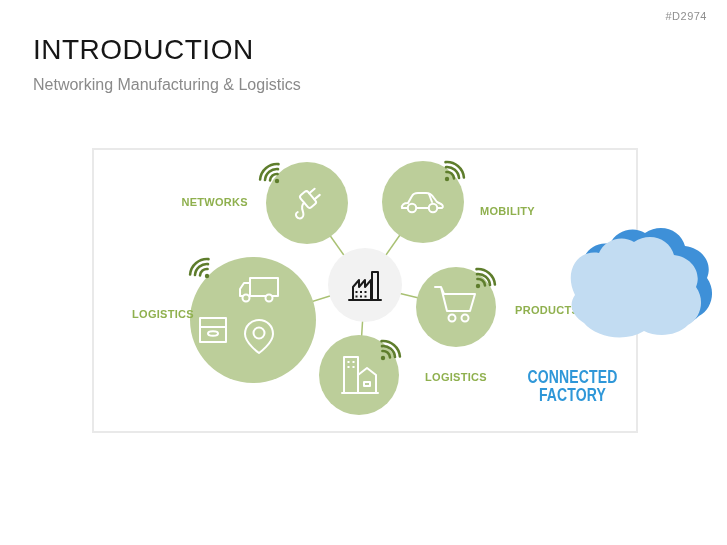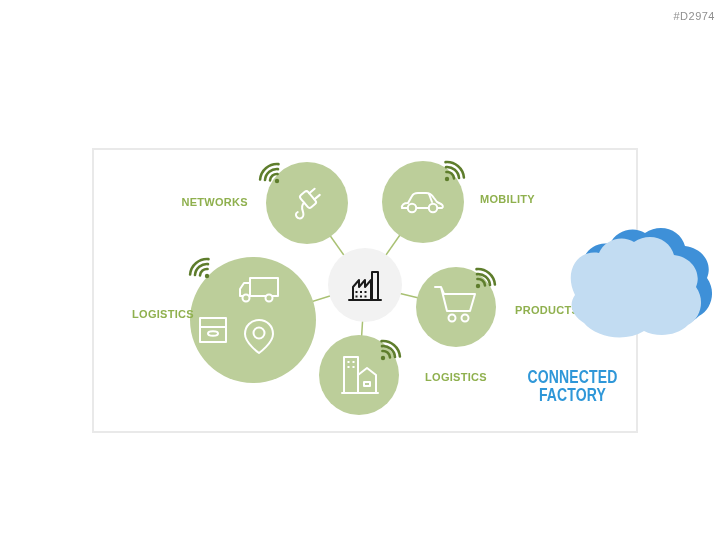--- a/index.html
+++ b/index.html
@@ -2,42 +2,42 @@
 <html><head>
 <meta charset="utf-8">
 <style>
   * { margin:0; padding:0; box-sizing:border-box; }
   html,body { background:#ffffff; }
   .page {
     position:relative; width:727px; height:545px; background:#ffffff;
     font-family:"Liberation Sans", sans-serif; overflow:hidden;
   }
   .slide-code {
-    position:absolute; top:10px; right:12px;
+    position:absolute; top:10px; right:20px;
     font-size:11px; color:#8f8f8f; letter-spacing:0.5px;
   }
   .slide-title {
     position:absolute; left:33px; top:34px;
     font-size:28px; color:#161616; font-weight:400; letter-spacing:0.5px;
   }
   .slide-subtitle {
     position:absolute; left:33px; top:76px;
     font-size:16px; color:#8a8a8a; font-weight:400;
   }
   .diagram-box {
     position:absolute; left:92px; top:148px; width:546px; height:285px;
     background:#ffffff; border:2px solid #e9e9e9;
   }
   .diagram-svg { position:absolute; left:92px; top:148px; }
   .node-label {
     position:absolute; font-size:11px; font-weight:700; color:#8fb04e;
     letter-spacing:0.3px; white-space:nowrap;
   }
   .lbl-networks  { top:196px; right:479px; text-align:right; }
-  .lbl-mobility  { top:193px; left:480px; }
+  .lbl-mobility  { top:205px; left:480px; }
   .lbl-logistics { top:308px; left:112px;margin-left:20px; }
   .lbl-products  { top:304px; left:515px; }
   .lbl-facilities{ top:371px; left:425px; }
   .cloud-svg { position:absolute; left:540px; top:225px; }
   .badge {
     position:absolute; left:500px; top:368px; width:145px;
     text-align:center; color:#2f97d8; font-weight:700; font-size:17.5px;
     line-height:18px; letter-spacing:0.2px;
     transform:scaleX(0.8); transform-origin:50% 50%;
   }
@@ -55,20 +55,22 @@
   .sig-dot { fill:#5e7d2c; }
   .cloud-dark { fill:#3e90d8; }
   .cloud-light { fill:#c2dcf2; }
 </style>
 </head>
 <body>
 
 <div class="page">
 
   <div class="slide-code">#D2974</div>
+  <div class="slide-title">INTRODUCTION</div>
+  <div class="slide-subtitle">Networking Manufacturing &amp; Logistics</div>
 
   <div class="diagram-box"></div>
 
   <svg class="diagram-svg" width="546" height="285" viewBox="0 0 546 285">
     <defs>
       <g id="signal">
         <circle class="sig-dot" cx="5" cy="21" r="2.2"></circle>
         <path class="sig-arc" d="M4.4,14 A7,7 0 0 1 12,20.4"></path>
         <path class="sig-arc" d="M4,9.1 A12,12 0 0 1 17,20"></path>
         <path class="sig-arc" d="M3.5,4.1 A17,17 0 0 1 21.9,19.5"></path>

